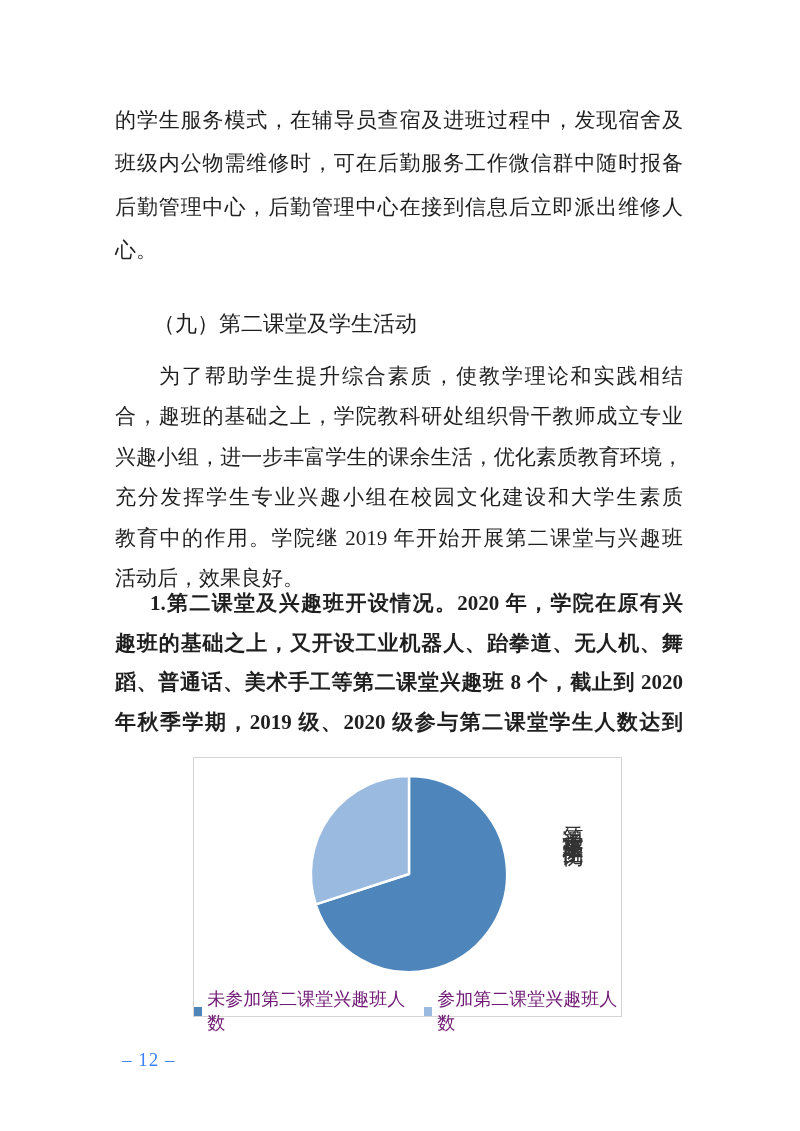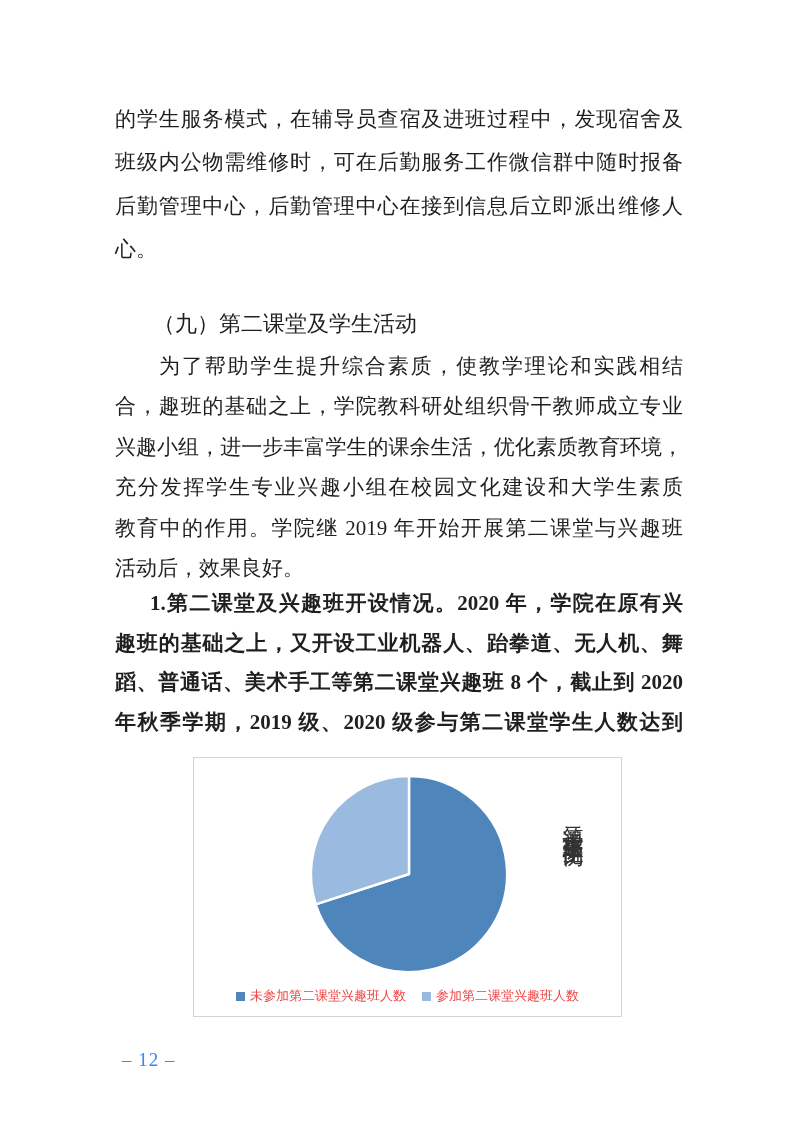--- a/index.html
+++ b/index.html
@@ -14,29 +14,29 @@
   .textblock{position:absolute;left:115px;width:568px;}
   .line{
     font-size:21px;
     text-align:justify;
     text-align-last:justify;
   }
   .line.end{text-align-last:left;}
   .ind2{text-indent:44px;}
   .indnum{text-indent:35px;}
   #p1{top:99px;}
-  #p1 .line{line-height:43.4px;font-family:Liberation Mono, monospace;}
+  #p1 .line{line-height:43.4px;}
   #heading{top:302px;}
   .heading{
     font-size:22px;
     line-height:43px;
     padding-left:38px;
     text-align:left;
   }
-  #p2{top:346px;}
+  #p2{top:356px;}
   #p2 .line{line-height:40.4px;}
   #p3{top:584px;}
   #p3 .line{line-height:39.7px;font-weight:bold;}
 
   .chart{
     position:absolute;
     left:193px;top:757px;
     width:429px;height:260px;
     border:1px solid #d4d4d4;
     background:#ffffff;
@@ -60,21 +60,21 @@
   .legend{
     position:absolute;
     left:0;right:0;top:229px;
     display:flex;
     justify-content:center;
     align-items:center;
     gap:16px;
   }
   .legend-item{display:flex;align-items:center;gap:5px;}
   .legend-swatch{width:9px;height:9px;display:inline-block;background:#4E86BC;}
-  .legend-label{font-size:13px;color:#ef4444;font-family:"Liberation Sans", sans-serif;}
+  .legend-label{font-size:18px;color:#701a75;font-family:"Liberation Sans", sans-serif;}
   .pagenum{
     position:absolute;
     left:122px;top:1049px;
     font-size:19px;
     letter-spacing:1px;
     color:#3b82f6;
   }
 </style>
 </head>
 <body>

